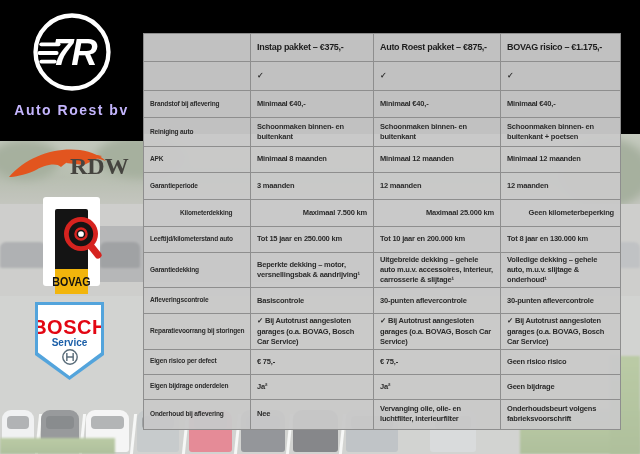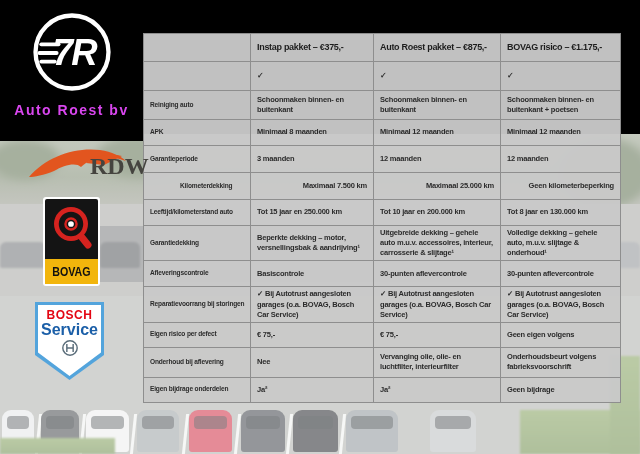--- a/index.html
+++ b/index.html
@@ -15,34 +15,34 @@
   .midcar{position:absolute;top:108px;height:26px;border-radius:6px 6px 2px 2px;filter:blur(1px);}
   .car{position:absolute;top:276px;height:42px;border-radius:9px 9px 3px 3px;}
   .car .glass{position:absolute;left:5px;right:5px;top:6px;height:13px;border-radius:4px;
               background:rgba(20,25,30,.55);}
   .pline{position:absolute;top:280px;width:3px;height:40px;background:#eef0ee;transform:skewX(-6deg);}
   .grass{position:absolute;background:linear-gradient(180deg,#83a05c,#6d8c4b);filter:blur(1px);}
   .wash{position:absolute;inset:0;background:rgba(255,255,255,.45);}
   
   .logo-square{position:absolute;left:0;top:0;width:143px;height:141px;background:#000;z-index:6;
                display:flex;flex-direction:column;align-items:center;}
-  .dealer-name{color:#d946ef;font-weight:bold;font-size:14px;letter-spacing:1.5px;margin-top:2px;}
-  .rdw{position:absolute;left:26px;top:141px;width:130px;height:46px;z-index:6;}
+  .dealer-name{color:#c4b5fd;font-weight:bold;font-size:14px;letter-spacing:1.5px;margin-top:2px;}
+  .rdw{position:absolute;left:6px;top:141px;width:130px;height:46px;z-index:6;}
   .bovag{position:absolute;left:43px;top:197px;width:57px;height:89px;z-index:6;background:#fff;
-         border-radius:3px;padding:2px;box-sizing:border-box;}
+         border-radius:3px;padding:12px;box-sizing:border-box;}
   .bovag-top{position:relative;background:#141414;height:60px;border-radius:2px 2px 0 0;}
   .bovag-band{background:#f2b50c;height:25px;display:flex;align-items:center;justify-content:center;}
   .bovag-band span{font-weight:bold;font-size:13px;color:#111;transform:scaleX(0.82);letter-spacing:0px;}
   .bosch{position:absolute;left:35px;top:302px;width:69px;height:78px;z-index:6;
          background:#53a4dc;clip-path:polygon(0 0,100% 0,100% 68%,50% 100%,0 68%);}
   .bosch-in{position:absolute;left:3px;top:3px;width:63px;height:71px;background:#fff;
             clip-path:polygon(0 0,100% 0,100% 67%,50% 100%,0 67%);
             display:flex;flex-direction:column;align-items:center;}
-  .bosch-red{color:#e30613;font-weight:bold;font-size:12px;letter-spacing:.5px;margin-top:4px;line-height:1;}
-  .bosch-blue{color:#1b5fa8;font-weight:bold;font-size:16px;line-height:1.1;}
+  .bosch-red{color:#e30613;font-weight:bold;font-size:20px;letter-spacing:.5px;margin-top:12px;line-height:1;}
+  .bosch-blue{color:#1b5fa8;font-weight:bold;font-size:10px;line-height:1.1;}
   
   table.pkg{position:absolute;left:143px;top:33px;z-index:5;width:477px;border-collapse:collapse;
             table-layout:fixed;}
   table.pkg td{border:1px solid #8e8e8e;background:rgba(201,201,201,.96);color:#2b2b2b;
                padding:2px 6px;font-weight:bold;font-size:7.5px;line-height:1.35;
                letter-spacing:-.2px;vertical-align:middle;overflow:hidden;}
   table.pkg tr.hdr td{font-size:9px;letter-spacing:-.3px;color:#1d1d1d;white-space:nowrap;}
   table.pkg td.label-cell{white-space:nowrap;}
   table.pkg td.label-cell .lbl{display:inline-block;transform:scaleX(.82);transform-origin:left center;
                                font-size:8px;white-space:nowrap;}
@@ -167,20 +167,26 @@
         <td>Auto Roest pakket – €875,-</td>
         <td>BOVAG risico – €1.175,-</td>
       </tr>
       <tr class="chk" style="height:29px;">
         <td class="label-cell"></td>
         <td>✓</td>
         <td>✓</td>
         <td>✓</td>
       </tr>
 
+    <tr style="height: 27px;">
+          <td class="label-cell"><span class="lbl">Brandstof bij aflevering</span></td>
+          <td>Minimaal €40,-</td>
+          <td>Minimaal €40,-</td>
+          <td>Minimaal €40,-</td>
+        </tr>
         <tr style="height: 29px;">
           <td class="label-cell"><span class="lbl">Reiniging auto</span></td>
           <td>Schoonmaken binnen- en buitenkant</td>
           <td>Schoonmaken binnen- en buitenkant</td>
           <td>Schoonmaken binnen- en buitenkant + poetsen</td>
         </tr>
         <tr style="height: 26px;">
           <td class="label-cell"><span class="lbl">APK</span></td>
           <td>Minimaal 8 maanden</td>
           <td>Minimaal 12 maanden</td>
@@ -219,30 +225,30 @@
         <tr style="height: 34px;">
           <td class="label-cell"><span class="lbl">Reparatievoorrang bij storingen</span></td>
           <td>✓ Bij Autotrust aangesloten garages (o.a. BOVAG, Bosch Car Service)</td>
           <td>✓ Bij Autotrust aangesloten garages (o.a. BOVAG, Bosch Car Service)</td>
           <td>✓ Bij Autotrust aangesloten garages (o.a. BOVAG, Bosch Car Service)</td>
         </tr>
         <tr style="height: 25px;">
           <td class="label-cell"><span class="lbl">Eigen risico per defect</span></td>
           <td>€ 75,-</td>
           <td>€ 75,-</td>
-          <td>Geen eigen volgens</td>
+          <td>Geen risico risico</td>
+        </tr>
+        <tr style="height: 25px;">
+          <td class="label-cell"><span class="lbl">Eigen bijdrage onderdelen</span></td>
+          <td>Ja²</td>
+          <td>Ja²</td>
+          <td>Geen bijdrage</td>
         </tr>
         <tr style="height: 30px;">
           <td class="label-cell"><span class="lbl">Onderhoud bij aflevering</span></td>
           <td>Nee</td>
           <td>Vervanging olie, olie- en luchtfilter, interieurfilter</td>
           <td>Onderhoudsbeurt volgens fabrieksvoorschrift</td>
         </tr>
-        <tr style="height: 25px;">
-          <td class="label-cell"><span class="lbl">Eigen bijdrage onderdelen</span></td>
-          <td>Ja²</td>
-          <td>Ja²</td>
-          <td>Geen bijdrage</td>
-        </tr>
       </tbody>
   </table>
 
 </div>
 
 </body></html>

